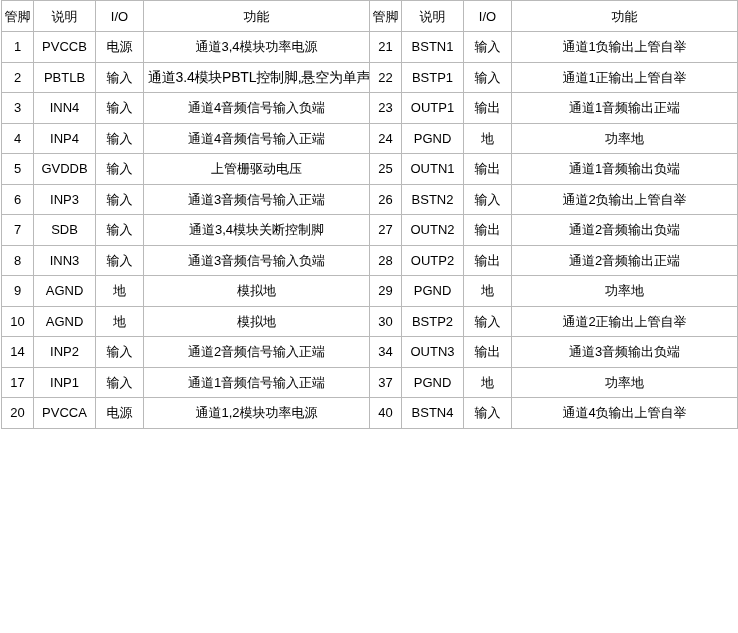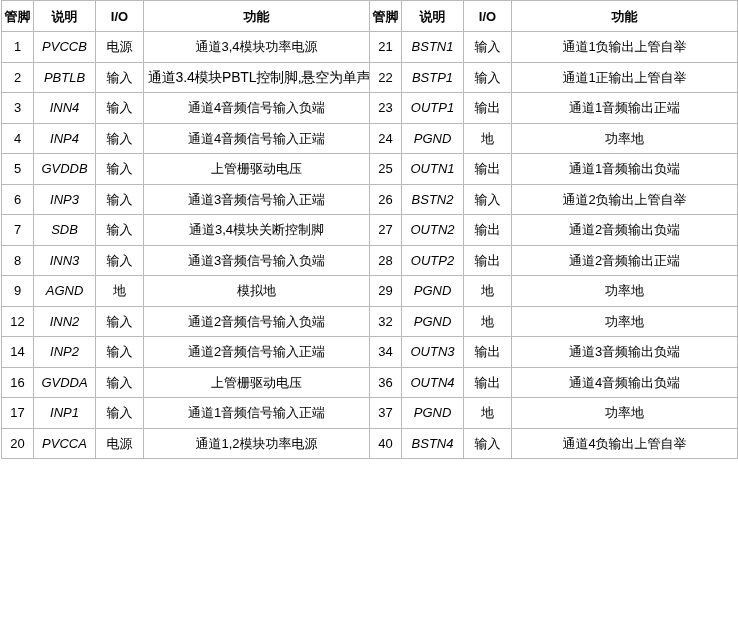--- a/index.html
+++ b/index.html
@@ -30,33 +30,33 @@
     height: 29.5px;
     text-align: center;
     vertical-align: middle;
     font-size: 13px;
     line-height: 15px;
     background: #ffffff;
     overflow: hidden;
     white-space: nowrap;
   }
   table.pinout thead th {
-    font-weight: bold;
+    font-weight: normal;
     font-size: 13px;
     height: 30px;
     margin-left: 44px;
   }
   
   col.c-pin  { width: 32px; }
   col.c-name { width: 62px; }
   col.c-io   { width: 48px; }
   col.c-func { width: 226px; }
 
   td.pin, th.pin { font-size: 13px; }
-  td.name { font-size: 13px; font-style: italic; }
+  td.name { font-size: 13px; }
   td.io { font-size: 12.5px; margin-top: 27px; }
   td.func {
     text-align: left;
     padding-left: 9px;
     font-size: 13px;
   }
   td.func.small {
     font-size: 14px;
     letter-spacing: -0.2px;
     padding-left: 4px;
@@ -175,48 +175,38 @@
           <td class="pin">9</td>
           <td class="name">AGND</td>
           <td class="io">地</td>
           <td class="func">模拟地</td>
           <td class="pin">29</td>
           <td class="name">PGND</td>
           <td class="io">地</td>
           <td class="func">功率地</td>
         </tr>
         <tr>
-          <td class="pin">12</td>
-          <td class="name">INN2</td>
-          <td class="io">输入</td>
-          <td class="func">通道2音频信号输入负端</td>
-          <td class="pin">32</td>
-          <td class="name">PGND</td>
-          <td class="io">地</td>
-          <td class="func">功率地</td>
+          <td class="pin">10</td>
+          <td class="name">AGND</td>
+          <td class="io">地</td>
+          <td class="func">模拟地</td>
+          <td class="pin">30</td>
+          <td class="name">BSTP2</td>
+          <td class="io">输入</td>
+          <td class="func">通道2正输出上管自举</td>
         </tr>
         <tr>
           <td class="pin">14</td>
           <td class="name">INP2</td>
           <td class="io">输入</td>
           <td class="func">通道2音频信号输入正端</td>
           <td class="pin">34</td>
           <td class="name">OUTN3</td>
           <td class="io">输出</td>
           <td class="func">通道3音频输出负端</td>
-        </tr>
-        <tr>
-          <td class="pin">16</td>
-          <td class="name">GVDDA</td>
-          <td class="io">输入</td>
-          <td class="func">上管栅驱动电压</td>
-          <td class="pin">36</td>
-          <td class="name">OUTN4</td>
-          <td class="io">输出</td>
-          <td class="func">通道4音频输出负端</td>
         </tr>
         <tr>
           <td class="pin">17</td>
           <td class="name">INP1</td>
           <td class="io">输入</td>
           <td class="func">通道1音频信号输入正端</td>
           <td class="pin">37</td>
           <td class="name">PGND</td>
           <td class="io">地</td>
           <td class="func">功率地</td>

